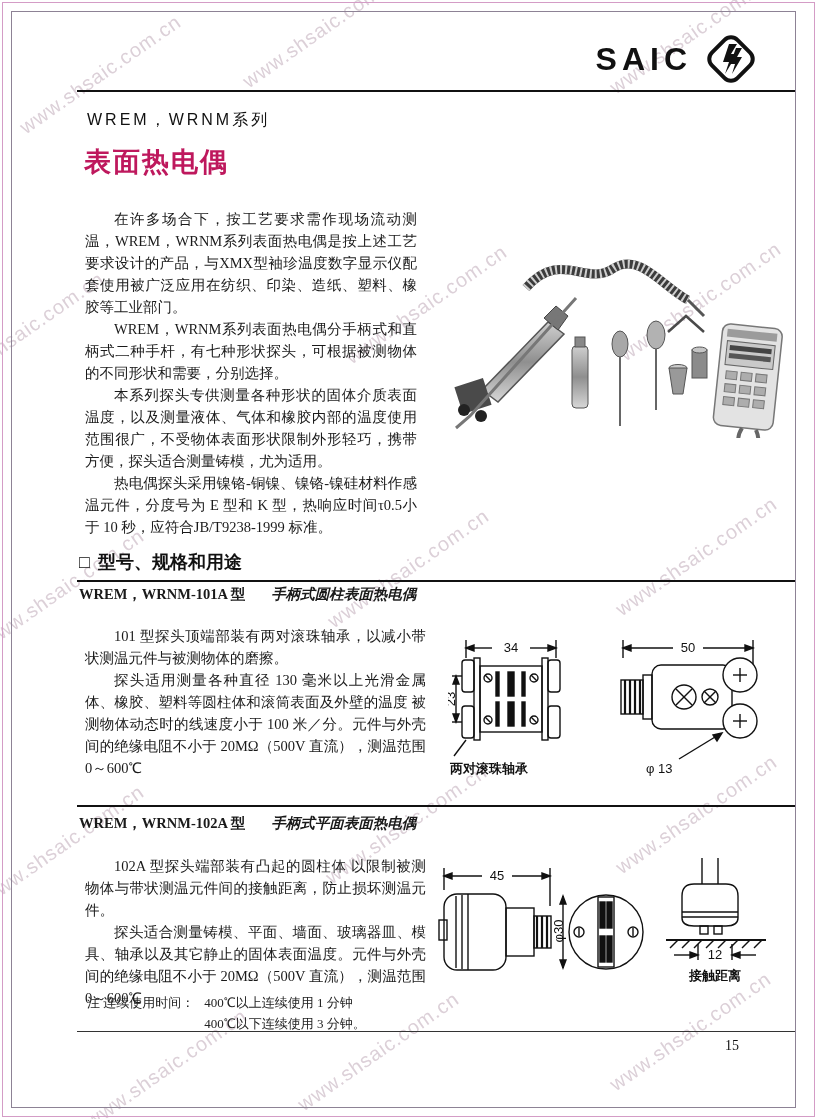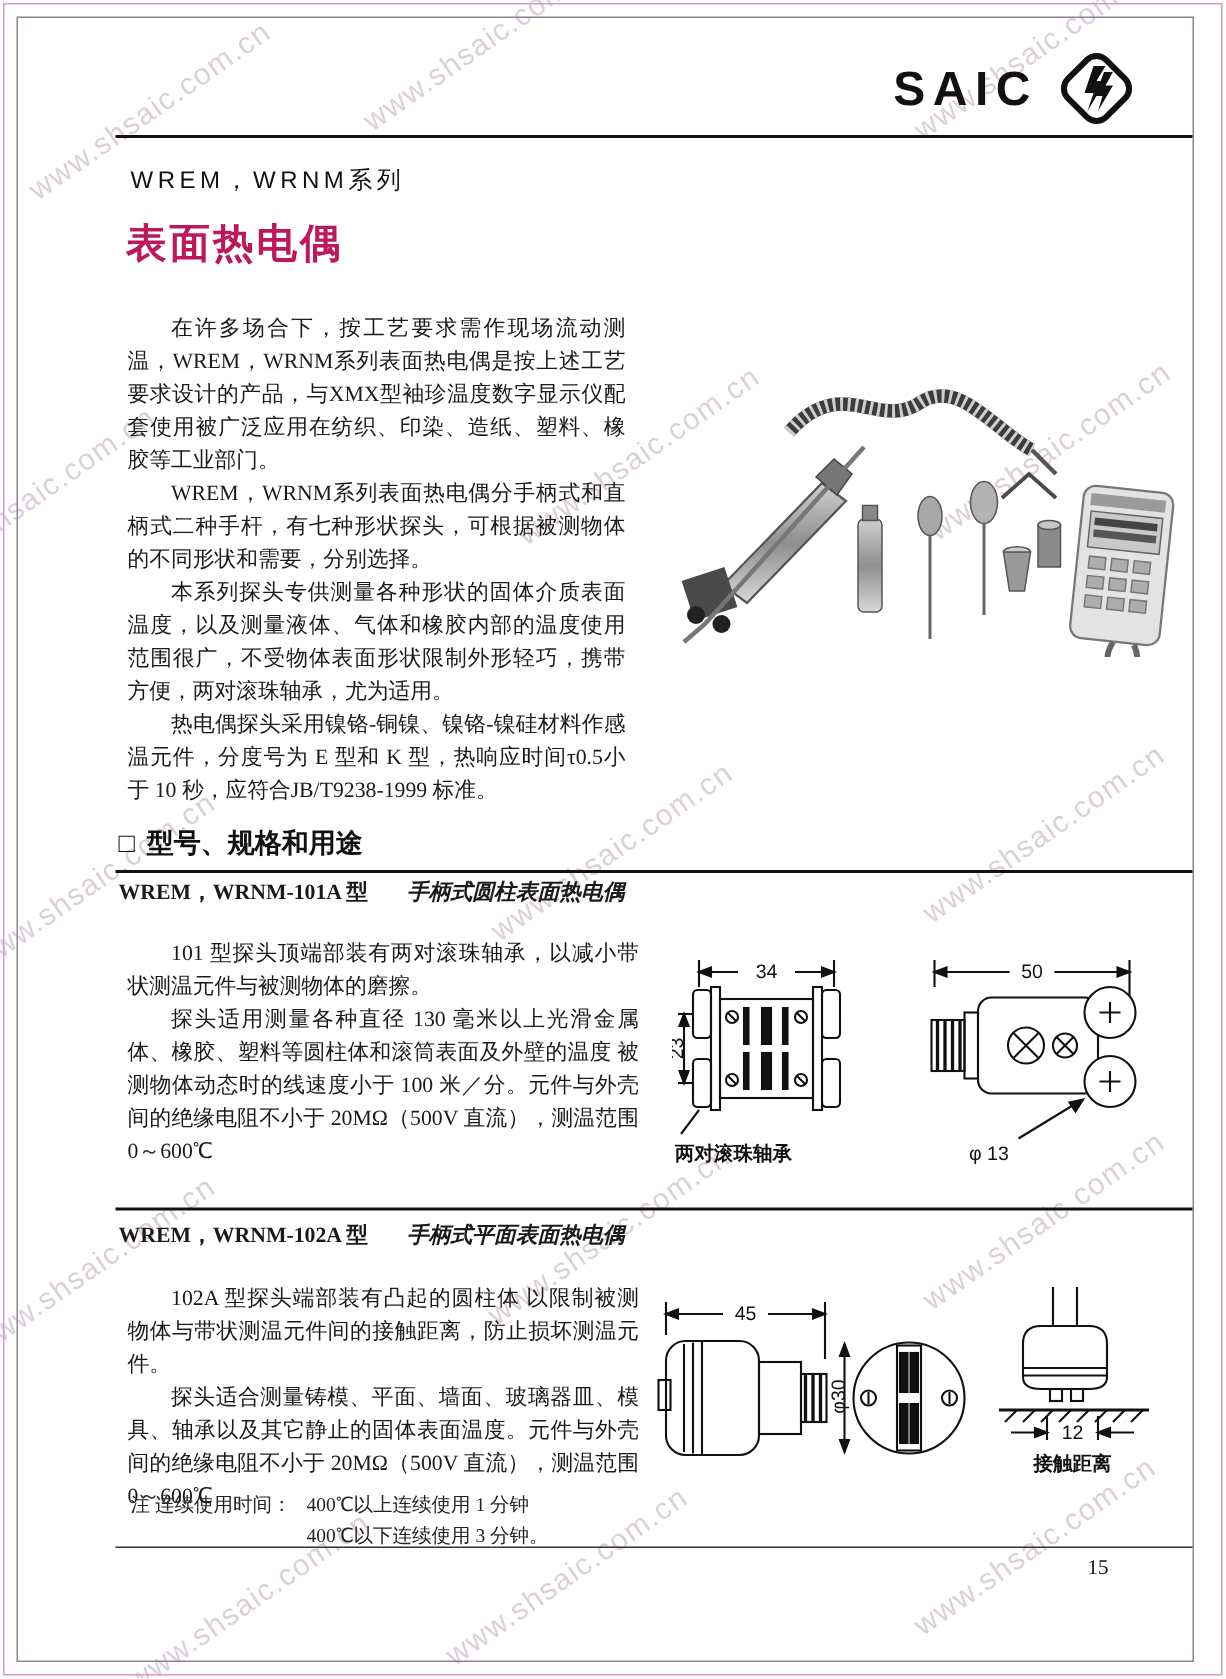--- a/index.html
+++ b/index.html
@@ -73,21 +73,21 @@
     </svg>
   </div>
   <div class="z rule hdr-rule"></div>
 
   <div class="z series">WREM，WRNM系列</div>
   <div class="z title">表面热电偶</div>
 
   <div class="z intro">
     <p>在许多场合下，按工艺要求需作现场流动测温，WREM，WRNM系列表面热电偶是按上述工艺要求设计的产品，与XMX型袖珍温度数字显示仪配套使用被广泛应用在纺织、印染、造纸、塑料、橡胶等工业部门。</p>
     <p>WREM，WRNM系列表面热电偶分手柄式和直柄式二种手杆，有七种形状探头，可根据被测物体的不同形状和需要，分别选择。</p>
-    <p>本系列探头专供测量各种形状的固体介质表面温度，以及测量液体、气体和橡胶内部的温度使用范围很广，不受物体表面形状限制外形轻巧，携带方便，两对滚珠轴承，尤为适用。</p>
+    <p>本系列探头专供测量各种形状的固体介质表面温度，以及测量液体、气体和橡胶内部的温度使用范围很广，不受物体表面形状限制外形轻巧，携带方便，探头适合测量铸模，尤为适用。</p>
     <p>热电偶探头采用镍铬-铜镍、镍铬-镍硅材料作感温元件，分度号为 E 型和 K 型，热响应时间τ0.5小于 10 秒，应符合JB/T9238-1999 标准。</p>
   </div>
 
   <svg class="z photo" viewBox="0 0 374 198">
     <defs>
       <linearGradient id="g1" x1="0" y1="0" x2="0" y2="1">
         <stop offset="0" stop-color="#cfcfcf"></stop>
           <stop offset="0.5" stop-color="#8f8f8f"></stop>
           <stop offset="1" stop-color="#d7d7d7"></stop>
       </linearGradient>

